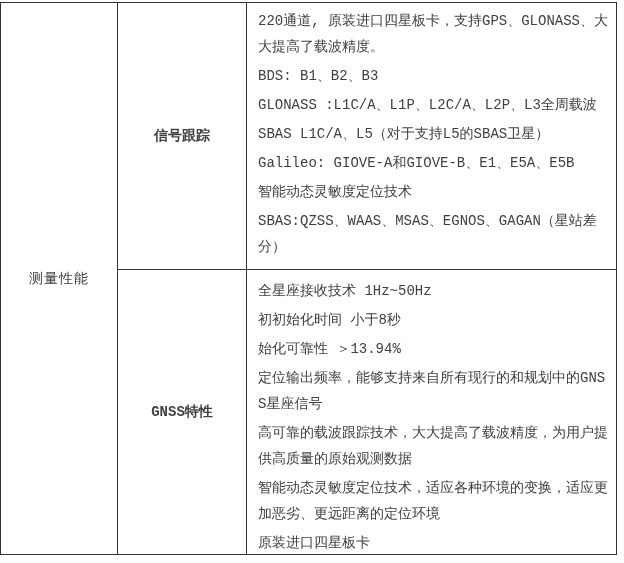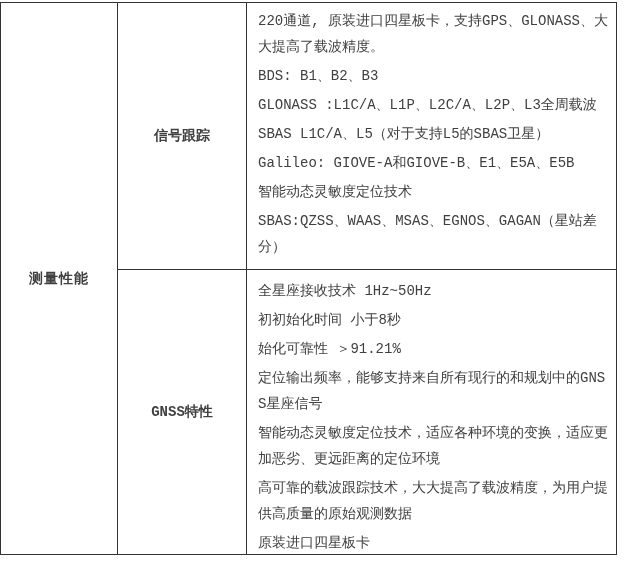--- a/index.html
+++ b/index.html
@@ -28,21 +28,21 @@
     display: flex;
     background: #ffffff;
   }
   .col-rowgroup {
     flex: none;
     width: 117px;
     border-right: 1px solid #333333;
     display: flex;
     align-items: center;
     justify-content: center;
-    font-weight: bold;
+    font-weight: normal;
     font-size: 14px;
     letter-spacing: 1px;
   }
   .rows {
     flex: 1;
     display: flex;
     flex-direction: column;
     min-width: 0;
   }
   .t-row {
@@ -105,23 +105,23 @@
           <p>智能动态灵敏度定位技术</p>
           <p>SBAS:QZSS、WAAS、MSAS、EGNOS、GAGAN（星站差分）</p>
         </div>
       </div>
 
       <div class="t-row second">
         <div class="row-header">GNSS特性</div>
         <div class="row-content">
           <p>全星座接收技术 1Hz~50Hz</p>
           <p>初初始化时间 小于8秒</p>
-          <p>始化可靠性 ＞91.21%</p>
+          <p>始化可靠性 ＞13.94%</p>
           <p>定位输出频率，能够支持来自所有现行的和规划中的GNSS星座信号</p>
+          <p>高可靠的载波跟踪技术，大大提高了载波精度，为用户提供高质量的原始观测数据</p>
           <p>智能动态灵敏度定位技术，适应各种环境的变换，适应更加恶劣、更远距离的定位环境</p>
-          <p>高可靠的载波跟踪技术，大大提高了载波精度，为用户提供高质量的原始观测数据</p>
           <p>原装进口四星板卡</p>
         </div>
       </div>
 
     </div>
   </div>
 </div>
 
 </body></html>

